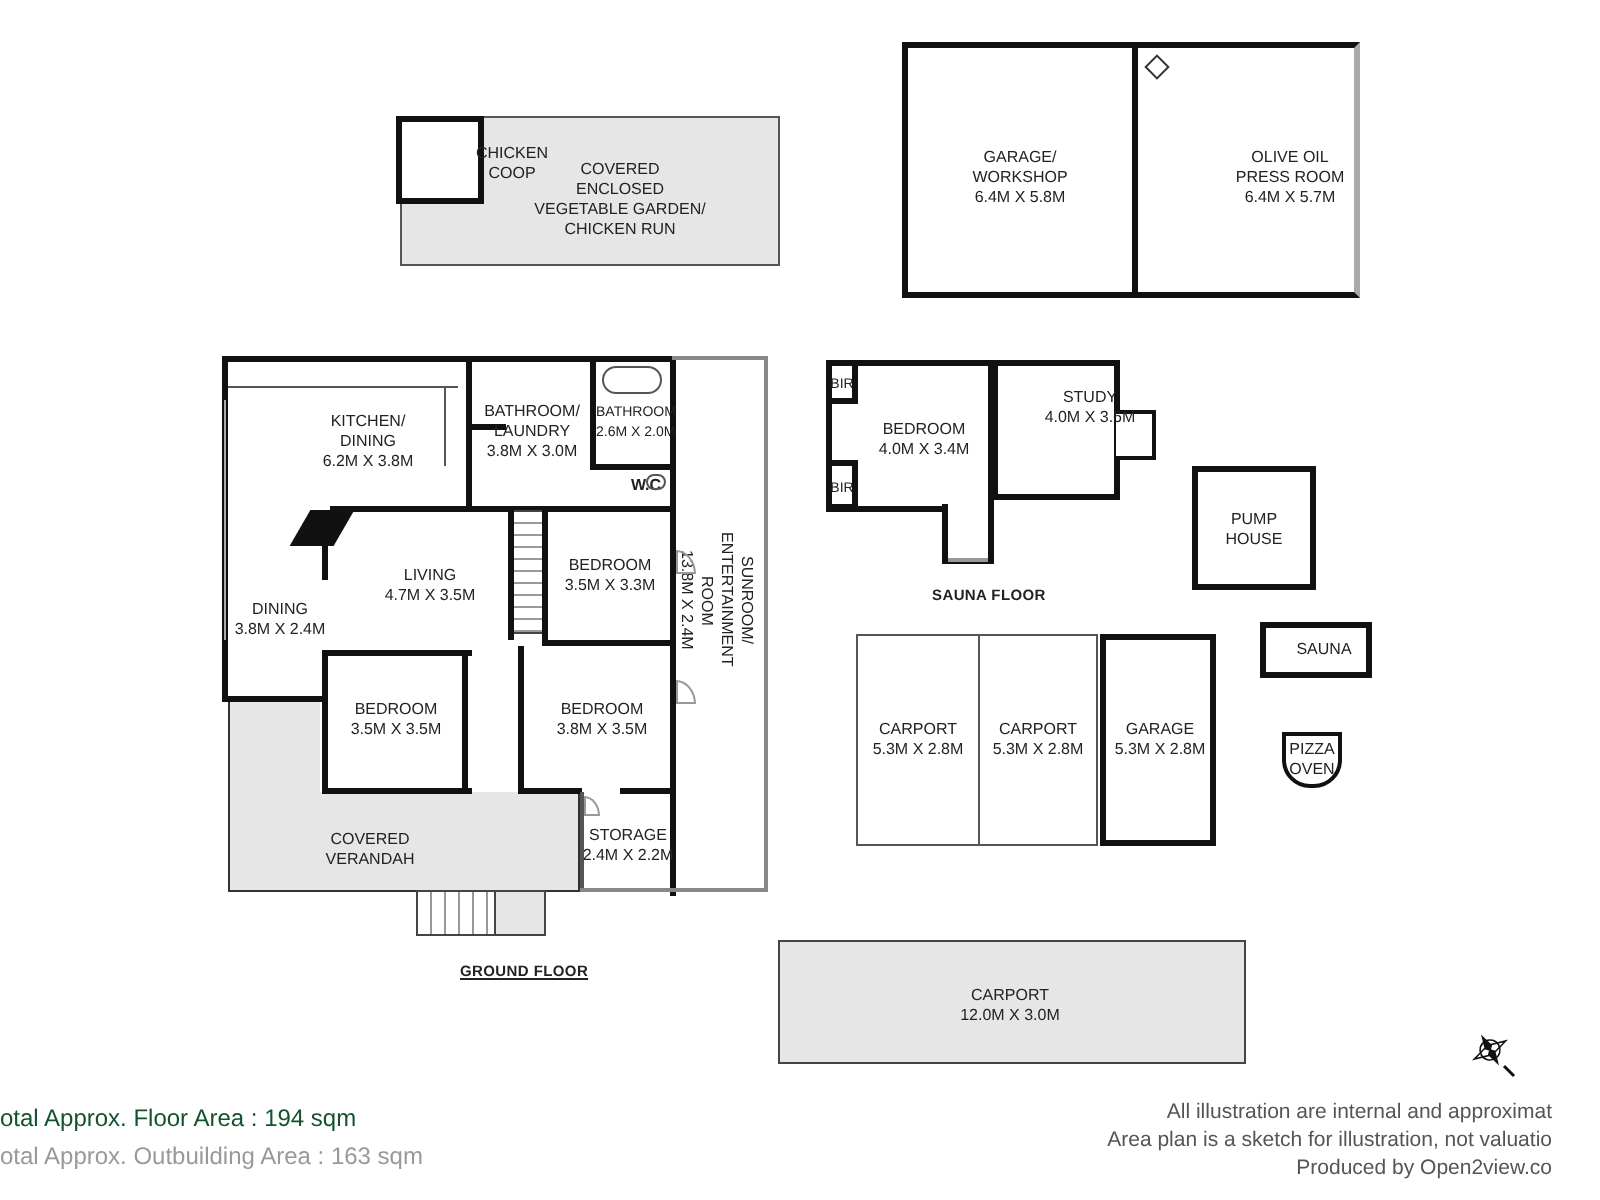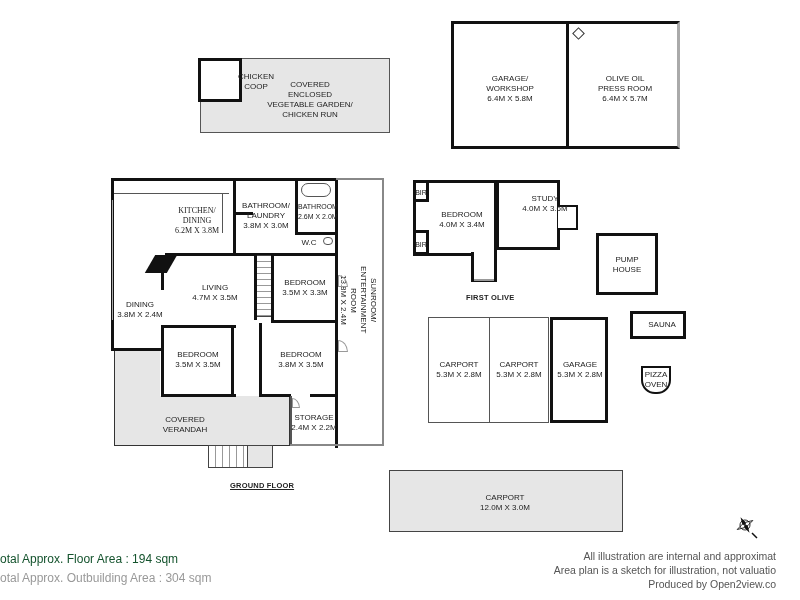--- a/index.html
+++ b/index.html
@@ -42,21 +42,21 @@
   <span>COOP</span>
 </div>
 
 <div class="box" style="left:451px;top:21px;width:118px;height:128px;border-width:3px;"></div>
 <div class="box" style="left:566px;top:21px;width:114px;height:128px;border-width:3px;border-right-color:#aaa;"></div>
 <div class="room-label" style="left:470px;top:74px;width:80px;">
   <span>GARAGE/</span>
   <span>WORKSHOP</span>
   <span>6.4M X 5.8M</span>
 </div>
-<div class="room-label" style="left:580px;top:74px;width:90px;">
+<div class="room-label" style="left:600px;top:74px;width:90px;">
   <span>OLIVE OIL</span>
   <span>PRESS ROOM</span>
   <span>6.4M X 5.7M</span>
 </div>
 <div class="abs" style="left:574px;top:29px;width:9px;height:9px;border:1px solid #333;transform:rotate(45deg);"></div>
 
 <div class="abs gray" style="left:114px;top:350px;width:176px;height:96px;border:1px solid #333;"></div>
 <div class="abs" style="left:160px;top:328px;width:130px;height:68px;background:#fff;"></div>
 <div class="room-label" style="left:150px;top:415px;width:70px;">
   <span>COVERED</span>
@@ -68,21 +68,21 @@
 <div class="wall" style="left:111px;top:178px;width:226px;height:3px;"></div>
 <div class="wall" style="left:111px;top:178px;width:3px;height:172px;"></div>
 <div class="thin" style="left:112px;top:200px;width:1px;height:120px;background:#aaa;"></div>
 <div class="wall" style="left:111px;top:348px;width:50px;height:3px;"></div>
 <div class="thin" style="left:114px;top:193px;width:115px;height:1px;background:#555;"></div>
 <div class="thin" style="left:222px;top:193px;width:1px;height:40px;background:#555;"></div>
 <div class="wall" style="left:165px;top:253px;width:70px;height:3px;"></div>
 <div class="abs" style="left:150px;top:255px;width:22px;height:18px;background:#111;transform:skewX(-30deg);"></div>
 <div class="wall" style="left:161px;top:270px;width:3px;height:20px;"></div>
 
-<div class="room-label" style="left:157px;top:206px;width:80px;font-family:Liberation Serif, serif;">
+<div class="room-label" style="left:144px;top:206px;width:80px;">
   <span>KITCHEN/</span>
   <span>DINING</span>
   <span>6.2M X 3.8M</span>
 </div>
 <div class="room-label" style="left:112px;top:300px;width:56px;">
   <span>DINING</span>
   <span>3.8M X 2.4M</span>
 </div>
 <div class="room-label" style="left:180px;top:283px;width:70px;">
   <span>LIVING</span>
@@ -98,21 +98,21 @@
 <div class="room-label" style="left:238px;top:201px;width:56px;">
   <span>BATHROOM/</span>
   <span>LAUNDRY</span>
   <span>3.8M X 3.0M</span>
 </div>
 <div class="room-label" style="left:298px;top:202px;width:38px;font-size:7px;">
   <span>BATHROOM</span>
   <span>2.6M X 2.0M</span>
 </div>
 <div class="abs" style="left:301px;top:183px;width:30px;height:14px;border:1px solid #555;border-radius:7px;"></div>
-<div class="room-label" style="left:299px;top:238px;width:20px;">
+<div class="room-label" style="left:313px;top:238px;width:20px;font-weight:bold;">
   <span>W.C</span>
 </div>
 <div class="abs" style="left:323px;top:237px;width:10px;height:8px;border:1px solid #555;border-radius:4px;"></div>
 
 <div class="stairs" style="left:256px;top:255px;width:16px;height:62px;"></div>
 <div class="wall" style="left:254px;top:255px;width:3px;height:65px;"></div>
 <div class="wall" style="left:271px;top:255px;width:3px;height:65px;"></div>
 
 <div class="wall" style="left:271px;top:320px;width:67px;height:3px;"></div>
 <div class="room-label" style="left:275px;top:278px;width:60px;">
@@ -171,21 +171,21 @@
   <span>BEDROOM</span>
   <span>4.0M X 3.4M</span>
 </div>
 <div class="stairs" style="left:498px;top:182px;width:16px;height:48px;"></div>
 <div class="box" style="left:496px;top:180px;width:64px;height:70px;border-width:3px;"></div>
 <div class="box" style="left:558px;top:205px;width:20px;height:25px;border-width:2px;border-left:none;"></div>
 <div class="room-label" style="left:515px;top:194px;width:60px;">
   <span>STUDY</span>
   <span>4.0M X 3.6M</span>
 </div>
-<div class="floor-title" style="left:466px;top:293px;">FIRST OLIVE</div>
+<div class="floor-title" style="left:466px;top:293px;">SAUNA FLOOR</div>
 
 <div class="box" style="left:596px;top:233px;width:62px;height:62px;border-width:3px;"></div>
 <div class="room-label" style="left:600px;top:255px;width:54px;">
   <span>PUMP</span>
   <span>HOUSE</span>
 </div>
 <div class="box" style="left:630px;top:311px;width:56px;height:28px;border-width:3px;"></div>
 <div class="room-label" style="left:644px;top:320px;width:36px;">SAUNA</div>
 <div class="abs" style="left:641px;top:366px;width:30px;height:28px;border:2px solid #111;border-radius:0 0 14px 14px;"></div>
 <div class="room-label" style="left:641px;top:370px;width:30px;">
@@ -220,16 +220,16 @@
     <polygon points="0,-9 2,-2 0,0 -2,-2" fill="#111"></polygon>
     <polygon points="9,0 2,2 0,0 2,-2" fill="#fff" stroke="#111" stroke-width="0.8"></polygon>
     <polygon points="0,9 -2,2 0,0 2,2" fill="#111"></polygon>
     <polygon points="-9,0 -2,-2 0,0 -2,2" fill="#fff" stroke="#111" stroke-width="0.8"></polygon>
     <circle r="5" fill="none" stroke="#111" stroke-width="0.8"></circle>
   </g>
   <line x1="19" y1="20" x2="24" y2="25" stroke="#111" stroke-width="1.5"></line>
 </svg>
 
 <div class="footer-left" style="top:552px;color:#14532d;">otal Approx. Floor Area : 194 sqm</div>
-<div class="footer-left" style="top:571px;">otal Approx. Outbuilding Area : 304 sqm</div>
+<div class="footer-left" style="top:571px;">otal Approx. Outbuilding Area : 163 sqm</div>
 <div class="footer-right" style="top:550px;right:24px;">All illustration are internal and approximat</div>
 <div class="footer-right" style="top:564px;right:24px;">Area plan is a sketch for illustration, not valuatio</div>
 <div class="footer-right" style="top:578px;right:24px;">Produced by Open2view.co</div>
 
 </body></html>

